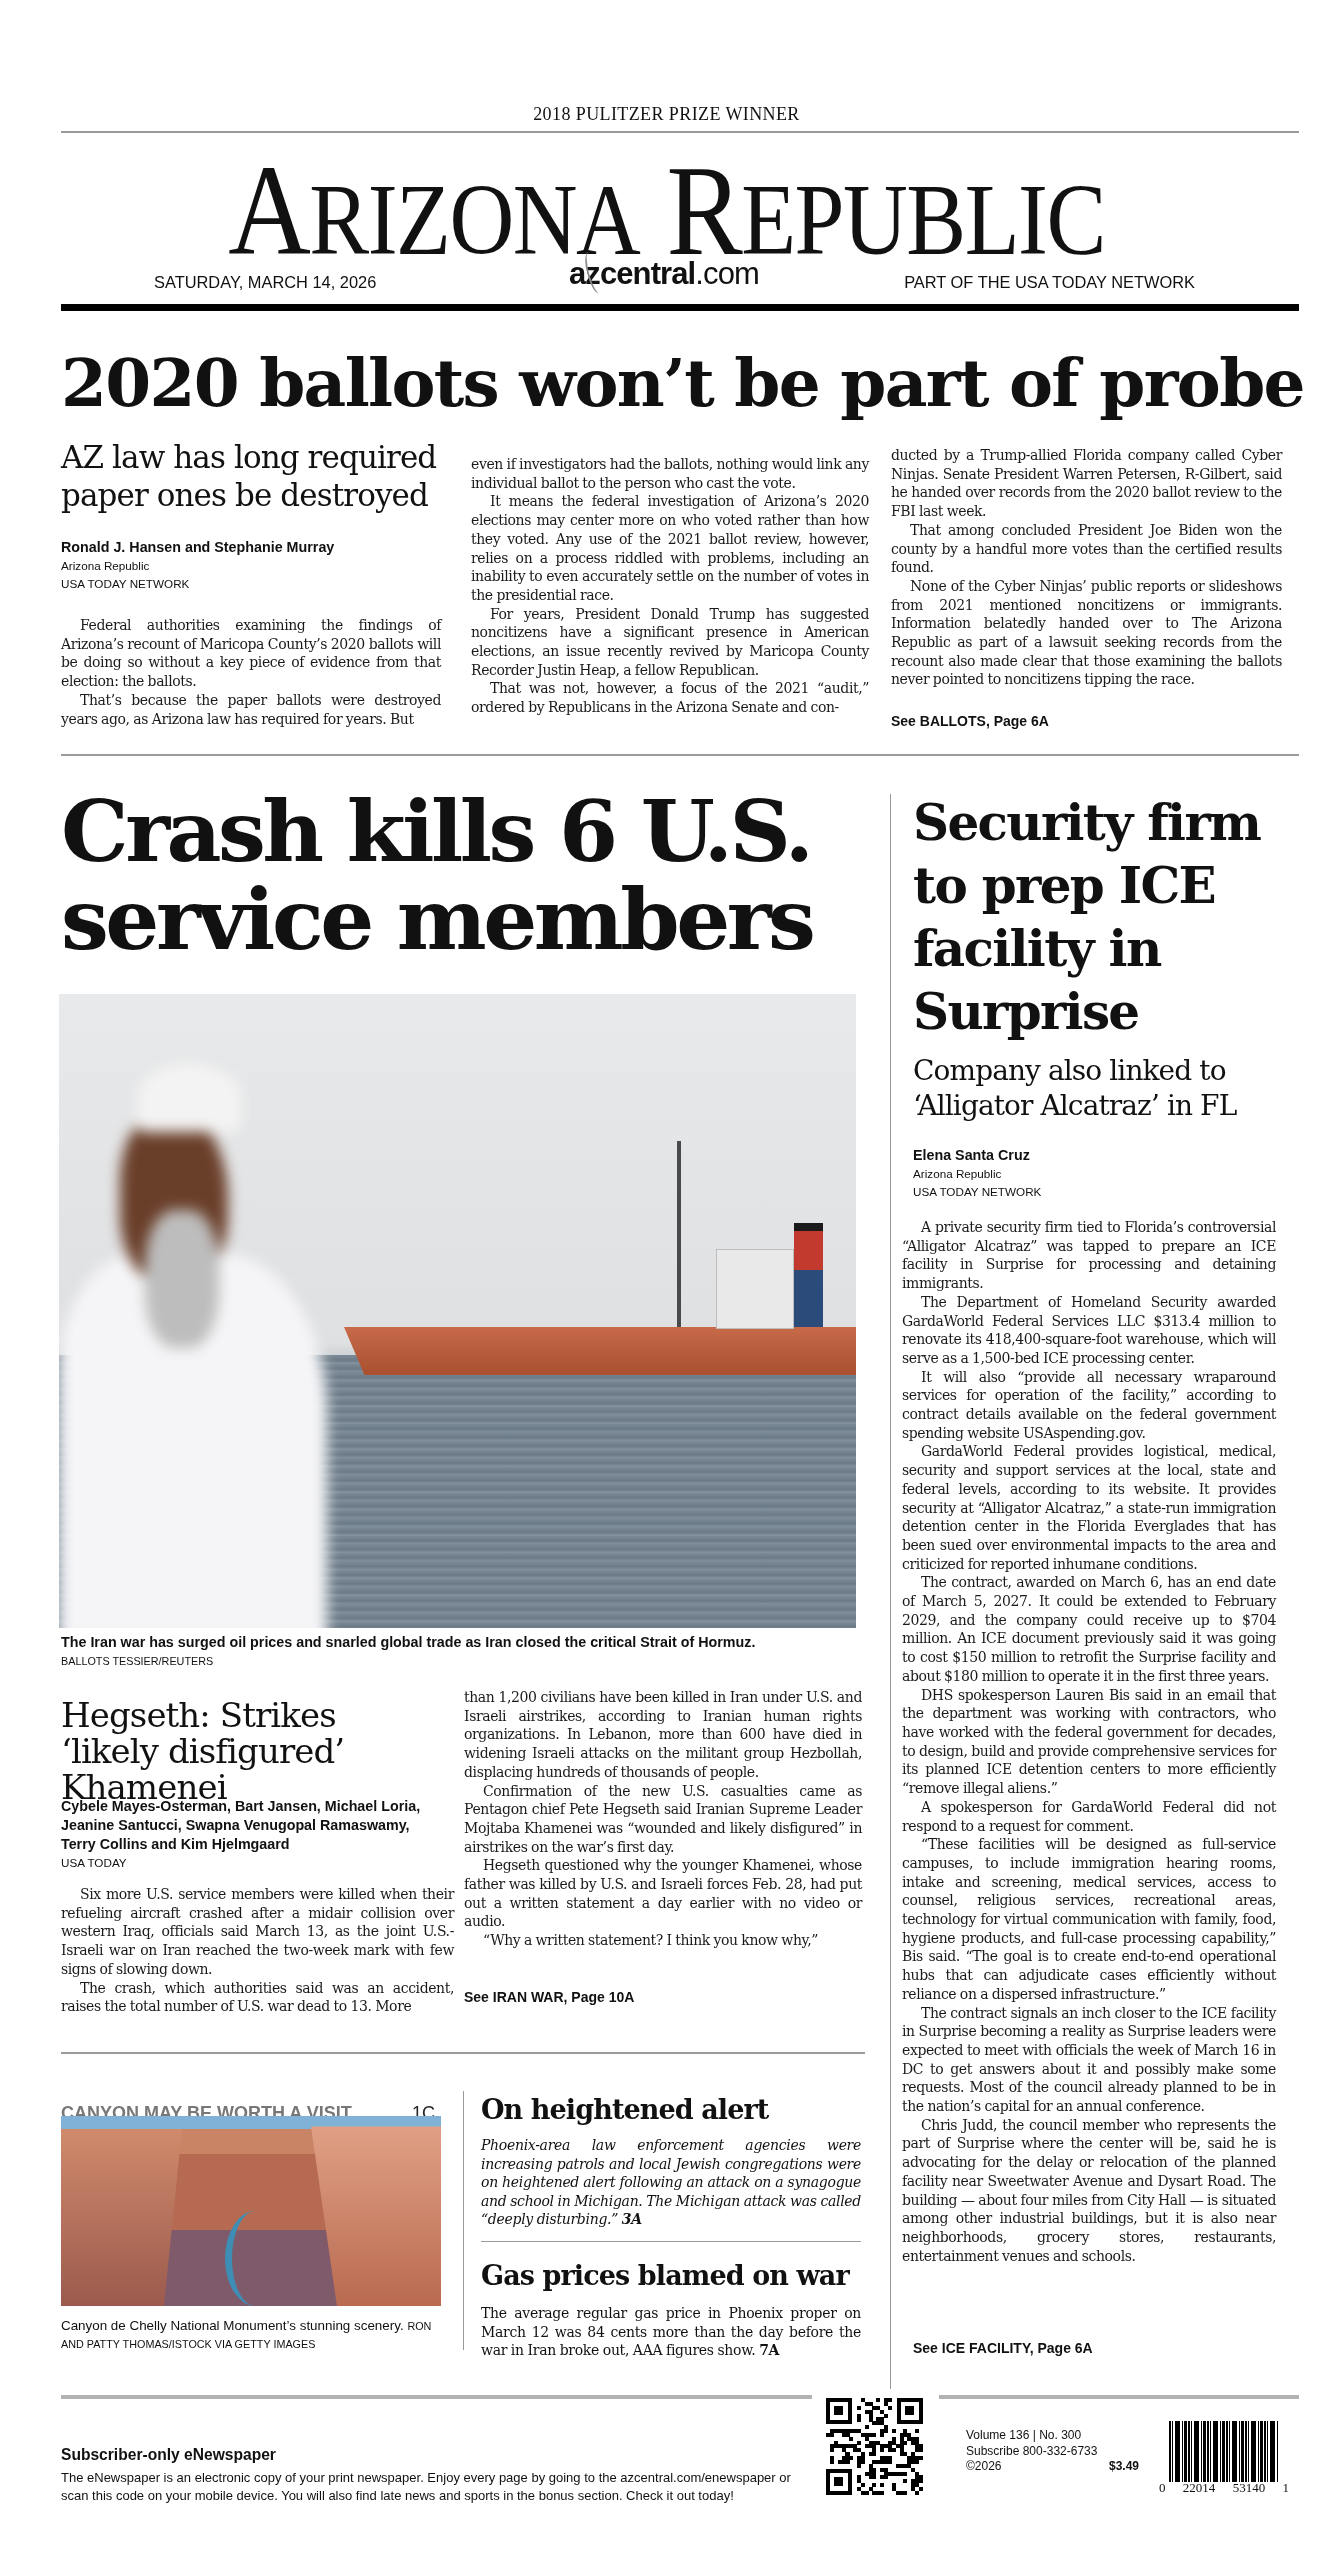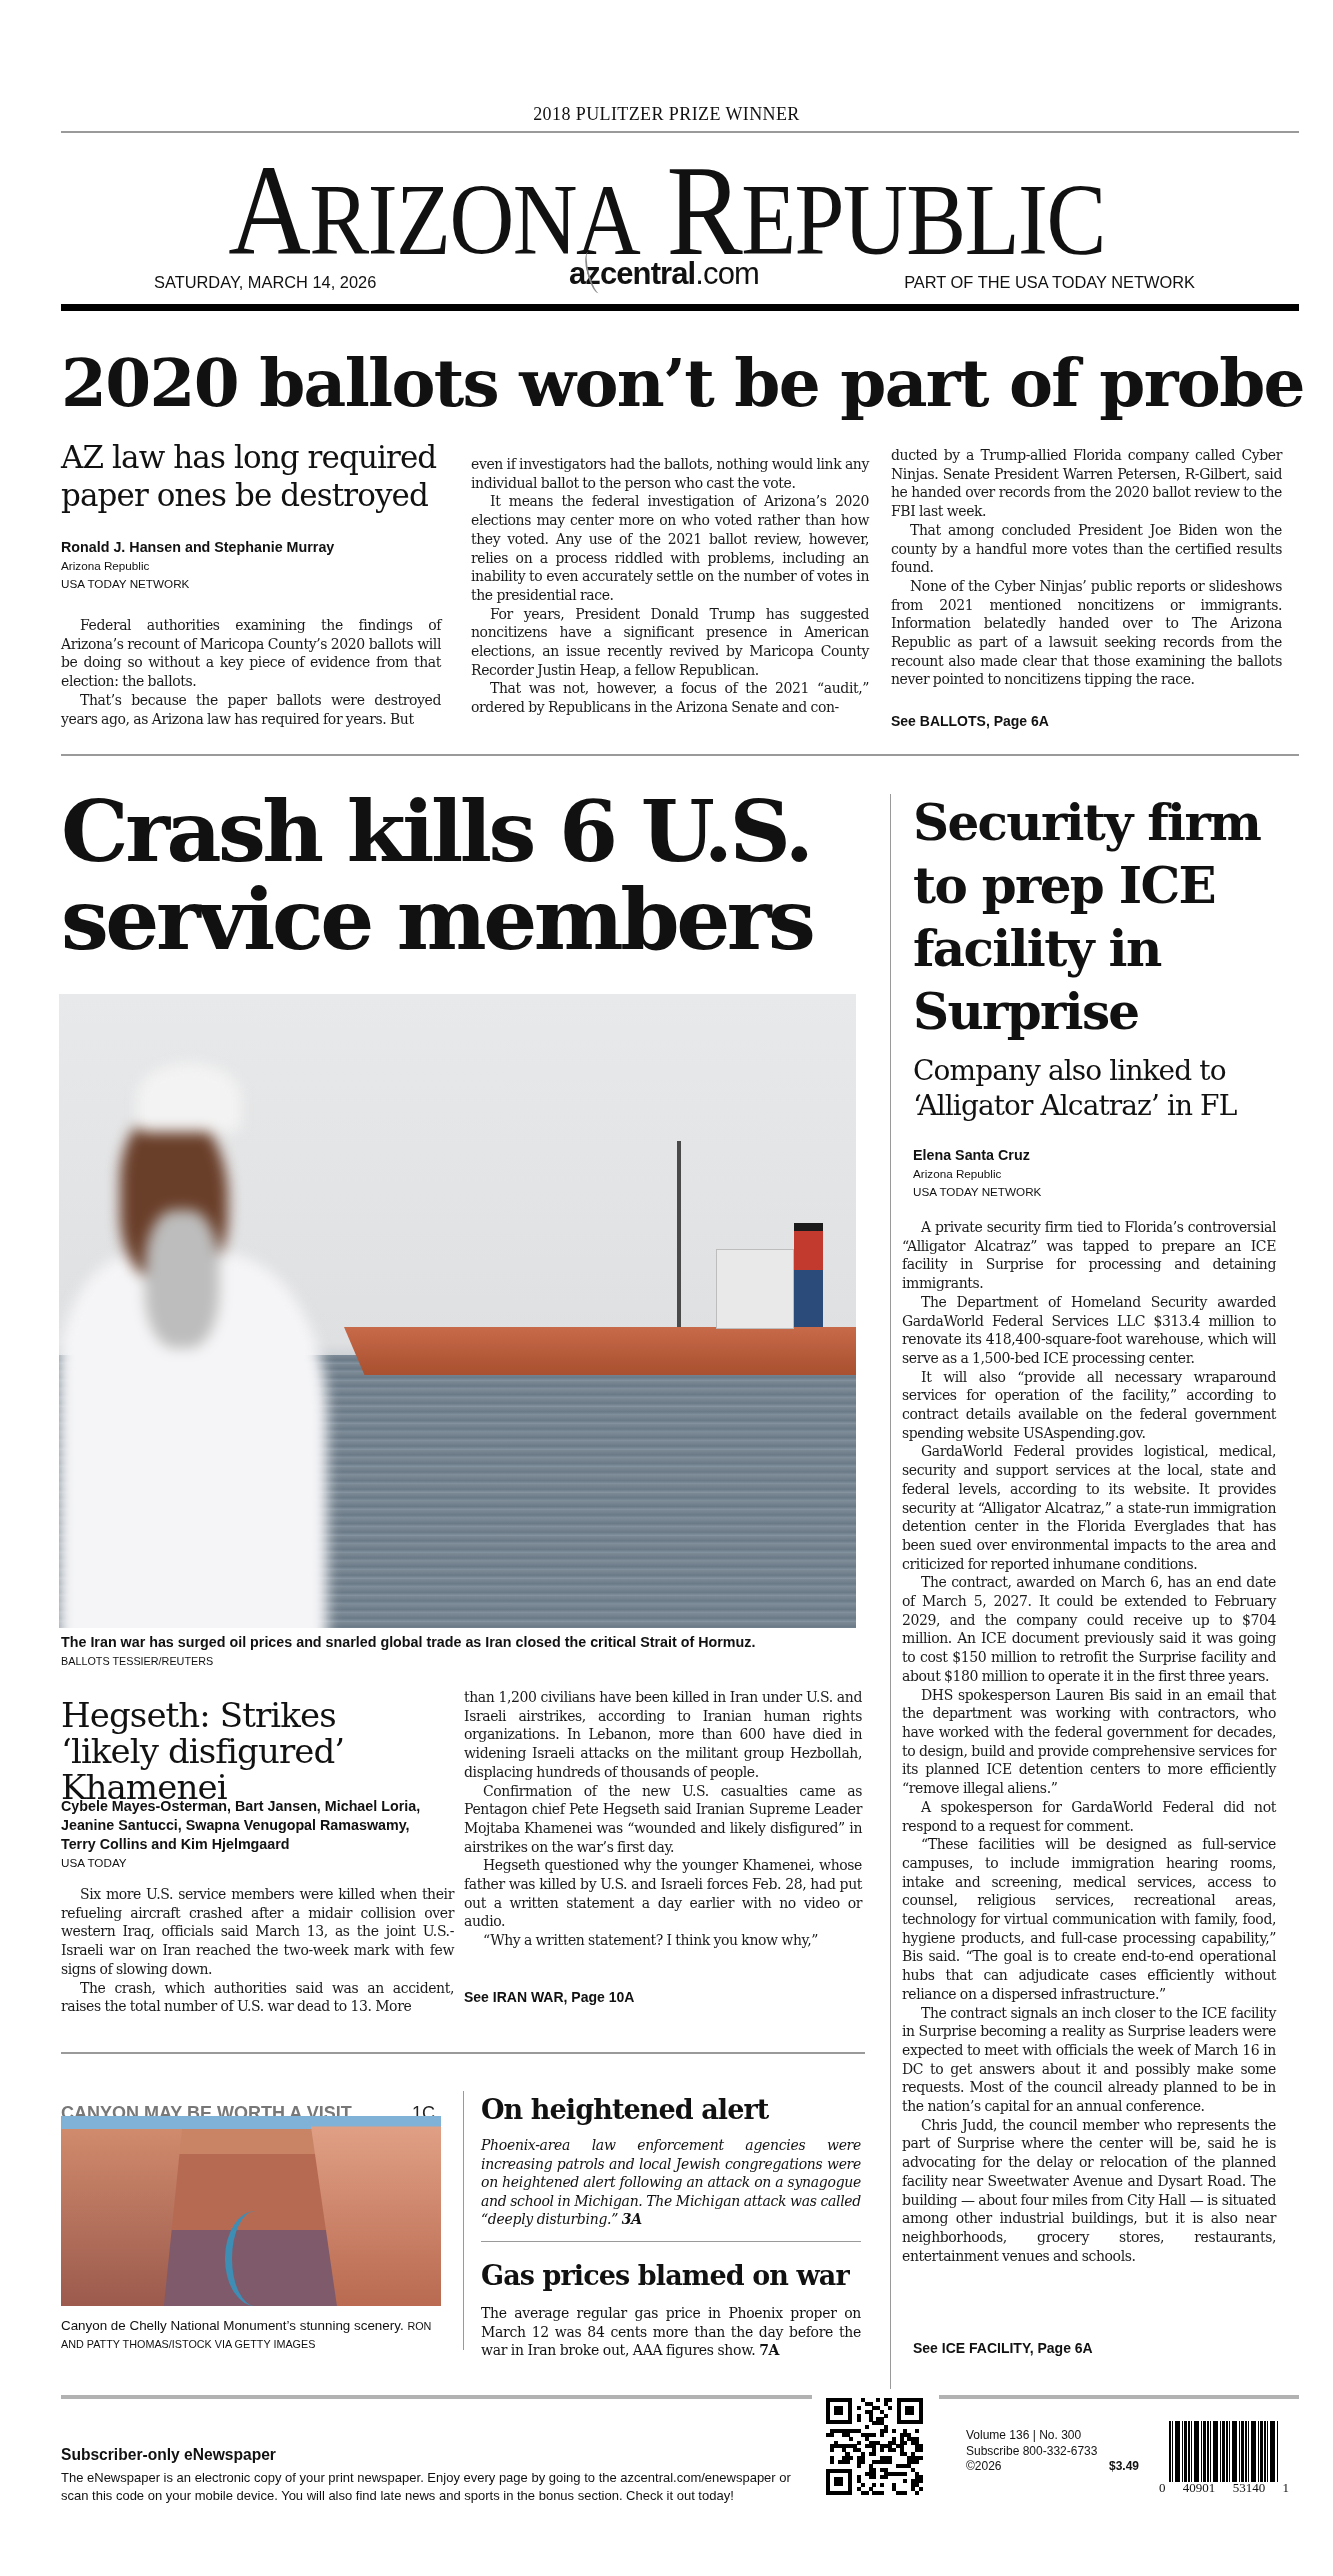--- a/index.html
+++ b/index.html
@@ -409,18 +409,18 @@
 <div class="abs issue">
   <div>Volume 136 | No. 300</div>
   <div>Subscribe 800-332-6733</div>
   <div>©2026</div>
   <span class="price">$3.49</span>
 </div>
 <div class="abs barcode">
   <div class="bars"></div>
   <div class="digits">
     <span>0</span>
-    <span>40901</span>
+    <span>22014</span>
     <span>53140</span>
     <span>1</span>
   </div>
 </div>
 
 
 </body></html>

